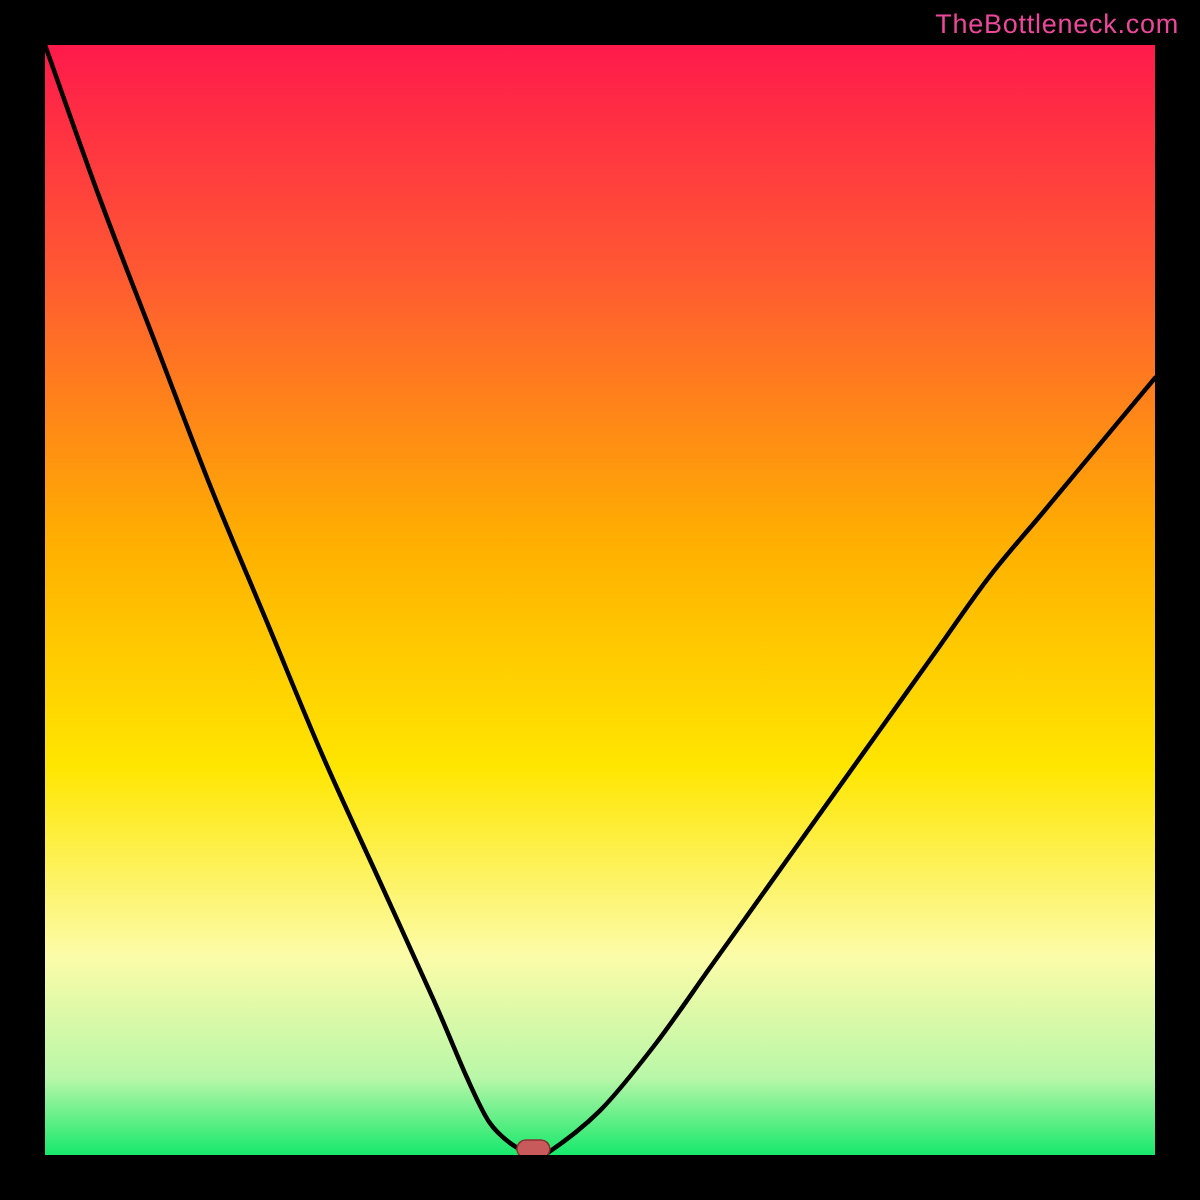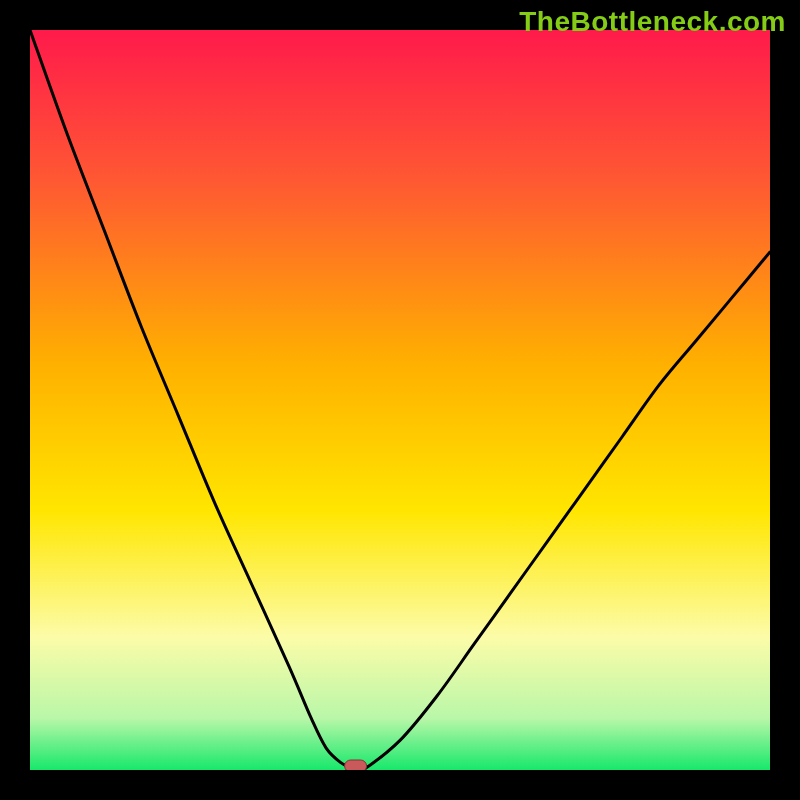--- a/index.html
+++ b/index.html
@@ -13,23 +13,23 @@
   .frame {
     width: 800px;
     height: 800px;
     background: #000;
     position: relative;
   }
   .watermark {
     position: absolute;
     top: 6px;
     right: 14px;
-    color: #84cc16;
-    font-size: 28px;
-    font-weight: 700;
+    color: #ec4899;
+    font-size: 18px;
+    font-weight: 400;
     letter-spacing: 0.5px;
     z-index: 5;
   }
   .plot {
     position: absolute;
     left: 30px;
     top: 30px;
     width: 740px;
     height: 740px;
     overflow: hidden;

